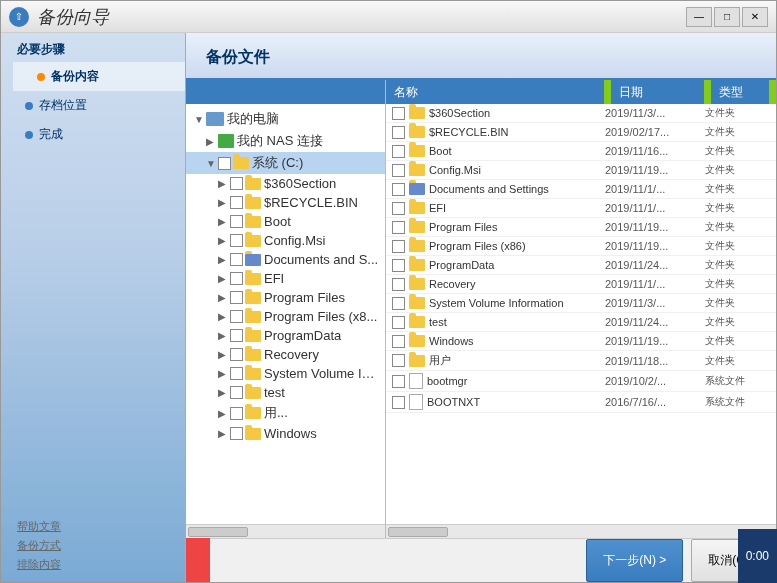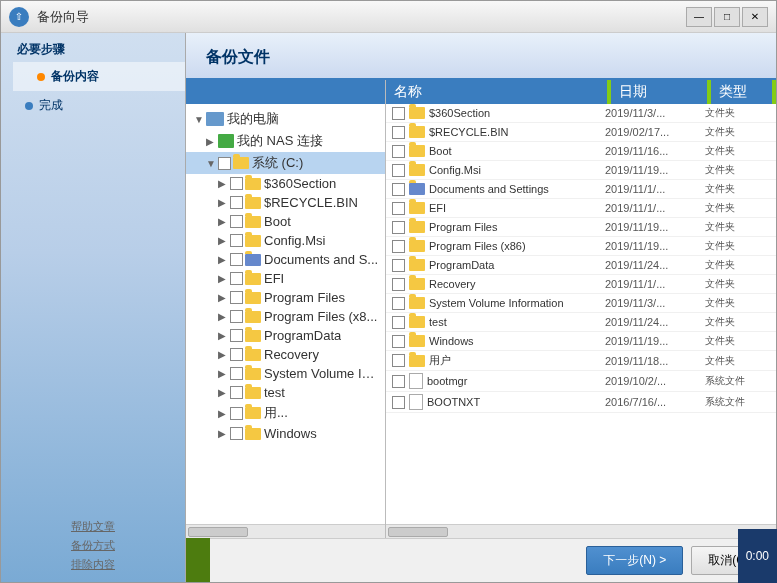--- a/index.html
+++ b/index.html
@@ -2,40 +2,40 @@
 <html><head>
   <meta charset="utf-8">
   <style>
     * { box-sizing: border-box; margin: 0; padding: 0; font-family: 'Microsoft YaHei', SimSun, Arial, sans-serif; font-size: 12px; }
     body { width: 777px; height: 583px; background: #4a7ab5; overflow: hidden; position: relative; }
 
     
     .window { width: 777px; height: 583px; background: #f0f0f0; border: 1px solid #999; display: flex; flex-direction: column; }
     .title-bar { background: linear-gradient(to bottom, #f8f8f8, #e0e0e0); height: 32px; display: flex; align-items: center; padding: 0 8px; border-bottom: 1px solid #ccc; }
     .title-icon { width: 20px; height: 20px; background: #3a7dbf; border-radius: 50%; margin-right: 8px; display: flex; align-items: center; justify-content: center; color: white; font-size: 10px; }
-    .title-text { font-size: 13px; color: #333; flex: 1; }
+    .title-text { font-size: 18px; color: #333; flex: 1; font-style: italic; }
     .window-controls { display: flex; gap: 2px; }
     .win-btn { width: 26px; height: 20px; background: #e0e0e0; border: 1px solid #aaa; cursor: pointer; display: flex; align-items: center; justify-content: center; font-size: 10px; }
 
     
     .main-content { display: flex; flex: 1; overflow: hidden; }
 
     
     .sidebar { width: 185px; background: linear-gradient(to bottom, #d0dff0 0%, #b8cee8 40%, #7aaad4 100%); border-right: 1px solid #aaa; display: flex; flex-direction: column; }
     .sidebar-section-title { color: #003366; font-weight: bold; font-size: 12px; padding: 8px 16px 4px 16px; }
     .sidebar-item { padding: 6px 16px 6px 24px; cursor: pointer; color: #003366; font-size: 12px; display: flex; align-items: center; gap: 6px; }
     .sidebar-item.active { background: rgba(255,255,255,0.5); color: #003366; font-weight: bold; margin-left: 12px; }
     .sidebar-item .bullet { width: 8px; height: 8px; background: #3a7dbf; border-radius: 50%; flex-shrink: 0; }
     .sidebar-item.active .bullet { background: #ff8800; }
-    .sidebar-bottom { flex: 1; display: flex; flex-direction: column; justify-content: flex-end; padding: 10px 16px; align-items: center; }
+    .sidebar-bottom { flex: 1; display: flex; flex-direction: column; justify-content: flex-end; padding: 10px 16px; }
     .sidebar-bottom-links { display: flex; flex-direction: column; gap: 4px; }
     .sidebar-bottom-link { color: #666; font-size: 11px; text-decoration: underline; cursor: pointer; }
 
     
-    .content-area { flex: 1; display: flex; flex-direction: column; background: #4d7c0f; }
+    .content-area { flex: 1; display: flex; flex-direction: column; background: #ef4444; }
     .content-header { background: linear-gradient(to bottom, #e8f0fa, #ccdaf0); padding: 14px 20px 10px 20px; border-bottom: 2px solid #3a7dbf; }
     .content-header h1 { font-size: 16px; color: #003366; font-weight: bold; }
 
     
     .file-browser { display: flex; flex: 1; overflow: hidden; }
 
     
     .tree-panel { width: 200px; border-right: 1px solid #bbb; background: white; display: flex; flex-direction: column; }
     .tree-header { background: #3a7dbf; height: 24px; }
     .tree-content { flex: 1; overflow-y: auto; overflow-x: hidden; padding: 4px 0; }
@@ -47,41 +47,41 @@
     .tree-item .item-label { font-size: 13px; color: #333; overflow: hidden; text-overflow: ellipsis; }
     .tree-item.selected { background: #b8d4f0; }
 
     
     .computer-icon { width: 18px; height: 14px; background: #6699cc; border-radius: 1px; flex-shrink: 0; margin-right: 3px; }
     .nas-icon { width: 16px; height: 14px; background: #44aa44; border-radius: 1px; flex-shrink: 0; margin-right: 3px; }
 
     
     .list-panel { flex: 1; background: white; display: flex; flex-direction: column; }
     .list-header-bar { background: #3a7dbf; height: 24px; display: flex; }
-    .list-col-header { color: white; font-size: 14px; display: flex; align-items: center; padding: 0 8px; border-right: 4px solid #84cc16; }
+    .list-col-header { color: white; font-size: 12px; display: flex; align-items: center; padding: 0 8px; border-right: 7px solid #84cc16; }
     .list-col-name { flex: 1; }
     .list-col-date { width: 100px; }
     .list-col-type { width: 65px; }
     .list-content { flex: 1; overflow-y: auto; }
     .list-item { display: flex; align-items: center; padding: 2px 6px; border-bottom: 1px solid #f0f0f0; }
     .list-item .checkbox { width: 13px; height: 13px; border: 1px solid #888; background: white; flex-shrink: 0; margin-right: 4px; }
     .list-item .folder-icon { width: 16px; height: 12px; background: #f5c842; border-radius: 1px; flex-shrink: 0; margin-right: 4px; position: relative; }
     .list-item .folder-icon::before { content: ''; position: absolute; top: -3px; left: 0; width: 7px; height: 3px; background: #f5c842; border-radius: 2px 2px 0 0; }
     .list-item .file-icon { width: 14px; height: 16px; background: white; border: 1px solid #aaa; flex-shrink: 0; margin-right: 4px; font-size: 8px; display: flex; align-items: center; justify-content: center; }
     .list-item .item-name { flex: 1; font-size: 11px; color: #333; overflow: hidden; text-overflow: ellipsis; white-space: nowrap; }
     .list-item .item-date { width: 100px; font-size: 11px; color: #555; }
     .list-item .item-type { width: 65px; font-size: 10px; color: #555; }
     .docs-icon { background: #6688cc !important; }
 
     
     .h-scroll-bar { height: 14px; background: #e8e8e8; border-top: 1px solid #ccc; display: flex; align-items: center; padding: 0 2px; }
     .h-scroll-thumb { height: 10px; width: 60px; background: #ccc; border: 1px solid #aaa; border-radius: 2px; }
 
     
-    .footer { height: 44px; background: #f0f0f0; border-top: 1px solid #ccc; display: flex; align-items: center; justify-content: flex-end; padding: 0 10px; gap: 8px; margin-left: 24px; }
+    .footer { height: 44px; background: #f0f0f0; border-top: 1px solid #ccc; display: flex; justify-content: flex-end; padding: 0 10px; gap: 8px; margin-left: 24px; }
     .btn { padding: 5px 16px; border: 1px solid #aaa; background: linear-gradient(to bottom, #f5f5f5, #e0e0e0); cursor: pointer; font-size: 12px; border-radius: 2px; }
     .btn-primary { background: linear-gradient(to bottom, #5090d0, #3a7dbf); color: white; border-color: #2a6099; }
 
     
     .clock-area { position: absolute; bottom: 0; right: 0; background: #1a3a6b; color: white; padding: 20px 8px; font-size: 11px; display: flex; align-items: center; }
 
     
     .indent-1 { padding-left: 8px; }
     .indent-2 { padding-left: 20px; }
     .indent-3 { padding-left: 32px; }
@@ -109,20 +109,24 @@
   <div class="main-content">
 
     <div class="sidebar">
       <div class="sidebar-section-title">必要步骤</div>
       <div class="sidebar-item active">
         <div class="bullet"></div>
         <span>备份内容</span>
       </div>
       <div class="sidebar-item">
         <div class="bullet"></div>
+        <span>存档位置</span>
+      </div>
+      <div class="sidebar-item">
+        <div class="bullet"></div>
         <span>完成</span>
       </div>
       <div class="sidebar-bottom">
         <div class="sidebar-bottom-links">
           <span class="sidebar-bottom-link">帮助文章</span>
           <span class="sidebar-bottom-link">备份方式</span>
           <span class="sidebar-bottom-link">排除内容</span>
         </div>
       </div>
     </div>

